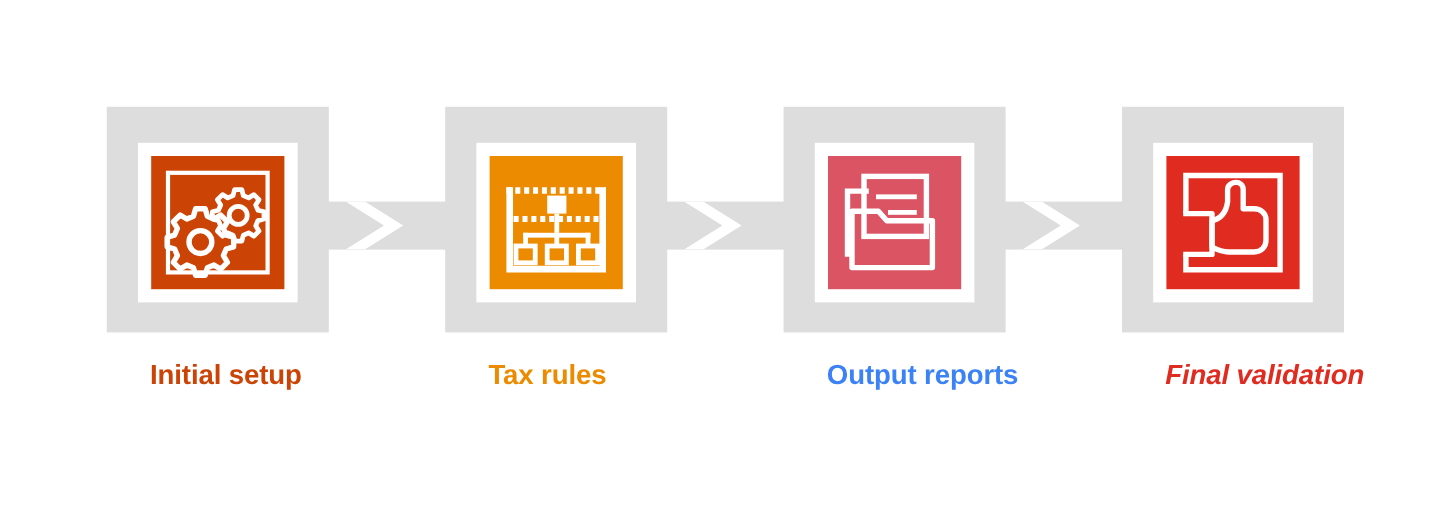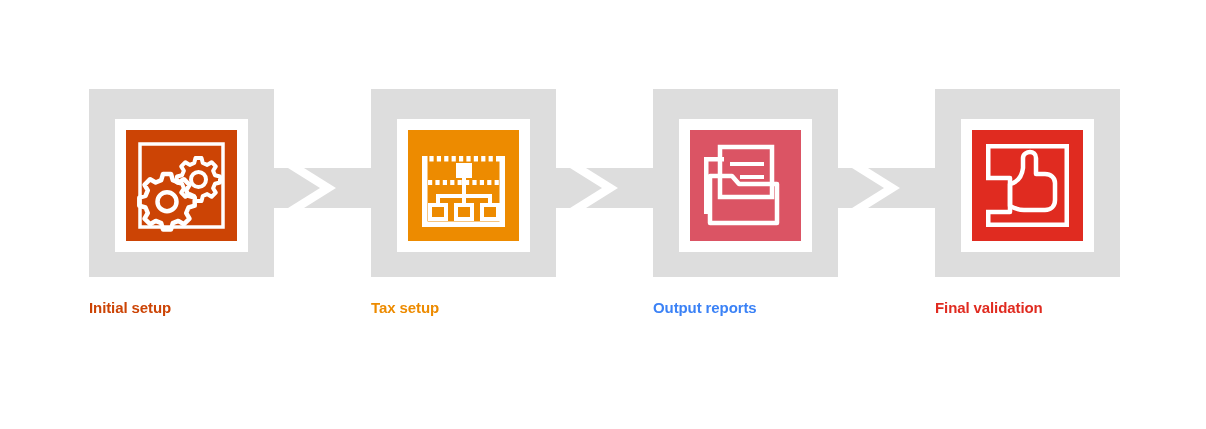--- a/index.html
+++ b/index.html
@@ -67,24 +67,25 @@
     box-sizing: border-box;
   }
   .icon-tile svg {
     display: block;
     width: 111px;
     height: 111px;
   }
 
   .step-label {
     margin-top: 22px;
-    font-size: 15px;
+    font-size: 23px;
     font-weight: bold;
     letter-spacing: -0.1px;
     white-space: nowrap;
+    margin-left: 36px;
   }
 </style>
 </head>
 <body>
 
 <div id="process-diagram">
 
   <div class="connector" style="left:258px;">
     <svg class="chev-notch" viewBox="0 0 120 40" preserveAspectRatio="none">
       <path d="M 46 0 L 30 0 L 62 20 L 30 40 L 46 40 L 78 20 Z" fill="#ffffff"></path>
@@ -157,21 +158,21 @@
             <rect x="54" y="64" width="4" height="11" fill="#ffffff"></rect>
             <rect x="80" y="64" width="4" height="11" fill="#ffffff"></rect>
 
             <rect x="22" y="75" width="16" height="14" fill="none" stroke="#ffffff" stroke-width="4"></rect>
             <rect x="48" y="75" width="16" height="14" fill="none" stroke="#ffffff" stroke-width="4"></rect>
             <rect x="74" y="75" width="16" height="14" fill="none" stroke="#ffffff" stroke-width="4"></rect>
           </svg>
         </div>
       </div>
     </div>
-    <div class="step-label" style="color:#ed8b00;">Tax setup</div>
+    <div class="step-label" style="color:#ed8b00;">Tax rules</div>
   </div>
 
   <div class="step" style="left:653px;">
     <div class="step-box">
       <div class="inner-frame">
         <div class="icon-tile" style="background:#db5464;">
           <svg viewBox="0 0 111 111">
 
             <path d="M 14 27 L 34 27 L 34 31.5 L 18.5 31.5 L 18.5 84 L 14 84 Z" fill="#ffffff"></path>
 
@@ -199,16 +200,16 @@
 
             <path fill="none" stroke="#ffffff" stroke-width="4.5" stroke-linejoin="round" d="M 14 48 L 38 48 L 38 82 L 14 82"></path>
 
             <path fill="none" stroke="#ffffff" stroke-width="4.5" stroke-linejoin="round" d="M 38 54 C 46 52 50 46 51 38 L 51 28 C 51 24 55 22 58 22
                      C 61 22 64 24 64 28 L 64 44 L 73 44 C 79 44 83 48 83 53
                      L 83 70 C 83 76 79 80 73 80 L 52 80 C 46 80 42 78 38 76 Z"></path>
           </svg>
         </div>
       </div>
     </div>
-    <div class="step-label" style="color:#e02b20;">Final validation</div>
+    <div class="step-label" style="color:#e02b20;font-style:italic;">Final validation</div>
   </div>
 
 </div>
 
 </body></html>

